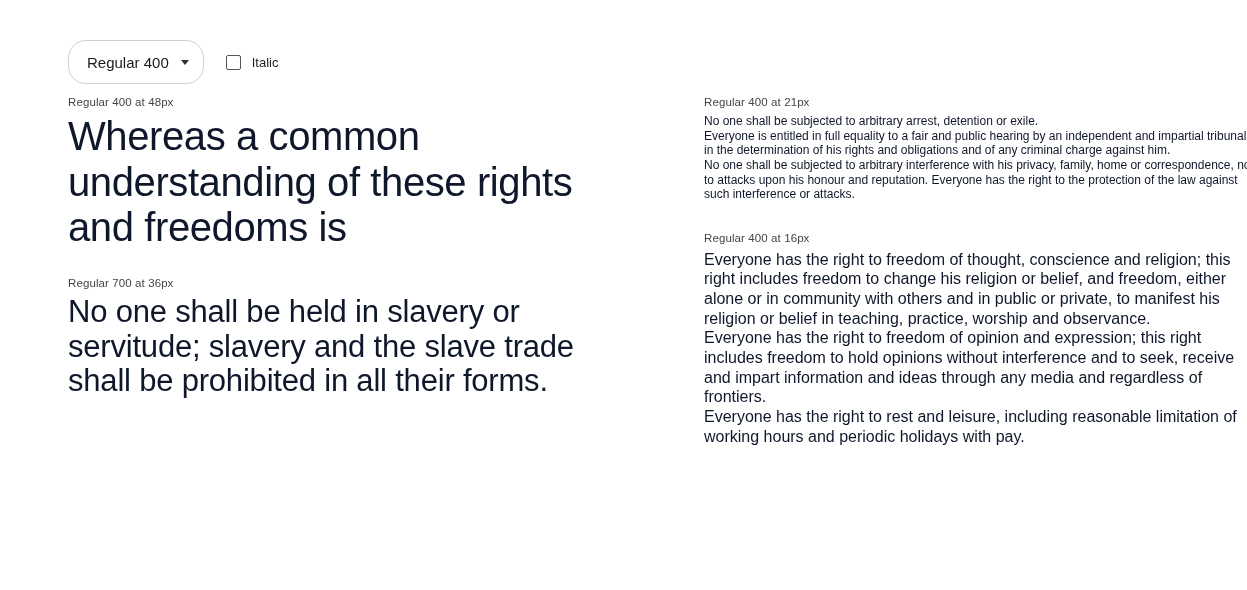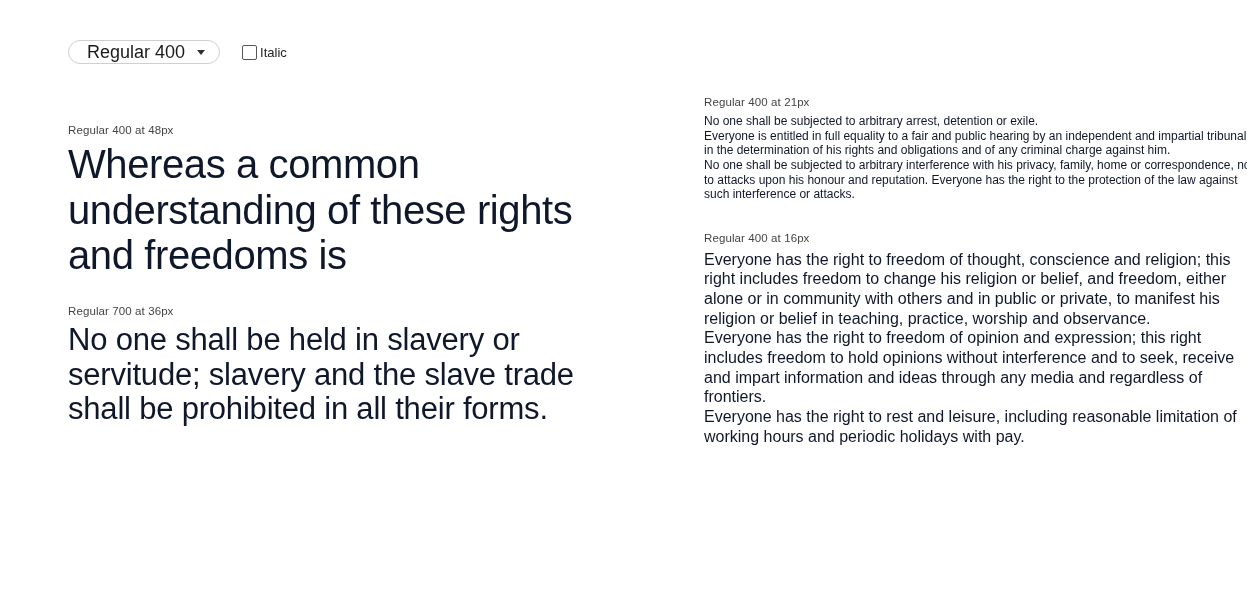--- a/index.html
+++ b/index.html
@@ -22,64 +22,64 @@
     top: 40px;
     left: 68px;
     display: flex;
     align-items: center;
     gap: 22px;
   }
   .style-select {
     display: inline-flex;
     align-items: center;
     gap: 10px;
-    height: 24px;
+    height: 44px;
     padding: 0 14px 0 18px;
     border: 1px solid #cfcfcf;
     border-radius: 18px;
     background: #ffffff;
-    font-size: 18px;
+    font-size: 15px;
     color: #1a1a1a;
     cursor: pointer;
     box-sizing: border-box;
   }
   .style-select .caret {
     width: 0;
     height: 0;
     border-left: 4.5px solid transparent;
     border-right: 4.5px solid transparent;
     border-top: 5.5px solid #303030;
     display: inline-block;
     margin-left: 2px;
   }
   .italic-group {
     display: inline-flex;
     align-items: center;
-    gap: 3px;
+    gap: 11px;
   }
   .checkbox {
     width: 15px;
     height: 15px;
     border: 1.6px solid #555555;
     border-radius: 2px;
     background: #ffffff;
     box-sizing: border-box;
     cursor: pointer;
   }
   .italic-label {
     font-size: 13px;
     color: #222222;
   }
 
   
   .column {
     position: absolute;
     top: 96px;
   }
-  .col-left { left: 68px; width: 560px; margin-top: 28px; }
+  .col-left { left: 68px; width: 560px; }
   .col-right { left: 704px; width: 558px; }
 
   .sample-block { margin-bottom: 18px; }
   .sample-label {
     font-size: 11.5px;
     color: #444444;
     margin-bottom: 6px;
     letter-spacing: 0.1px;
   }
   .sample-text {

